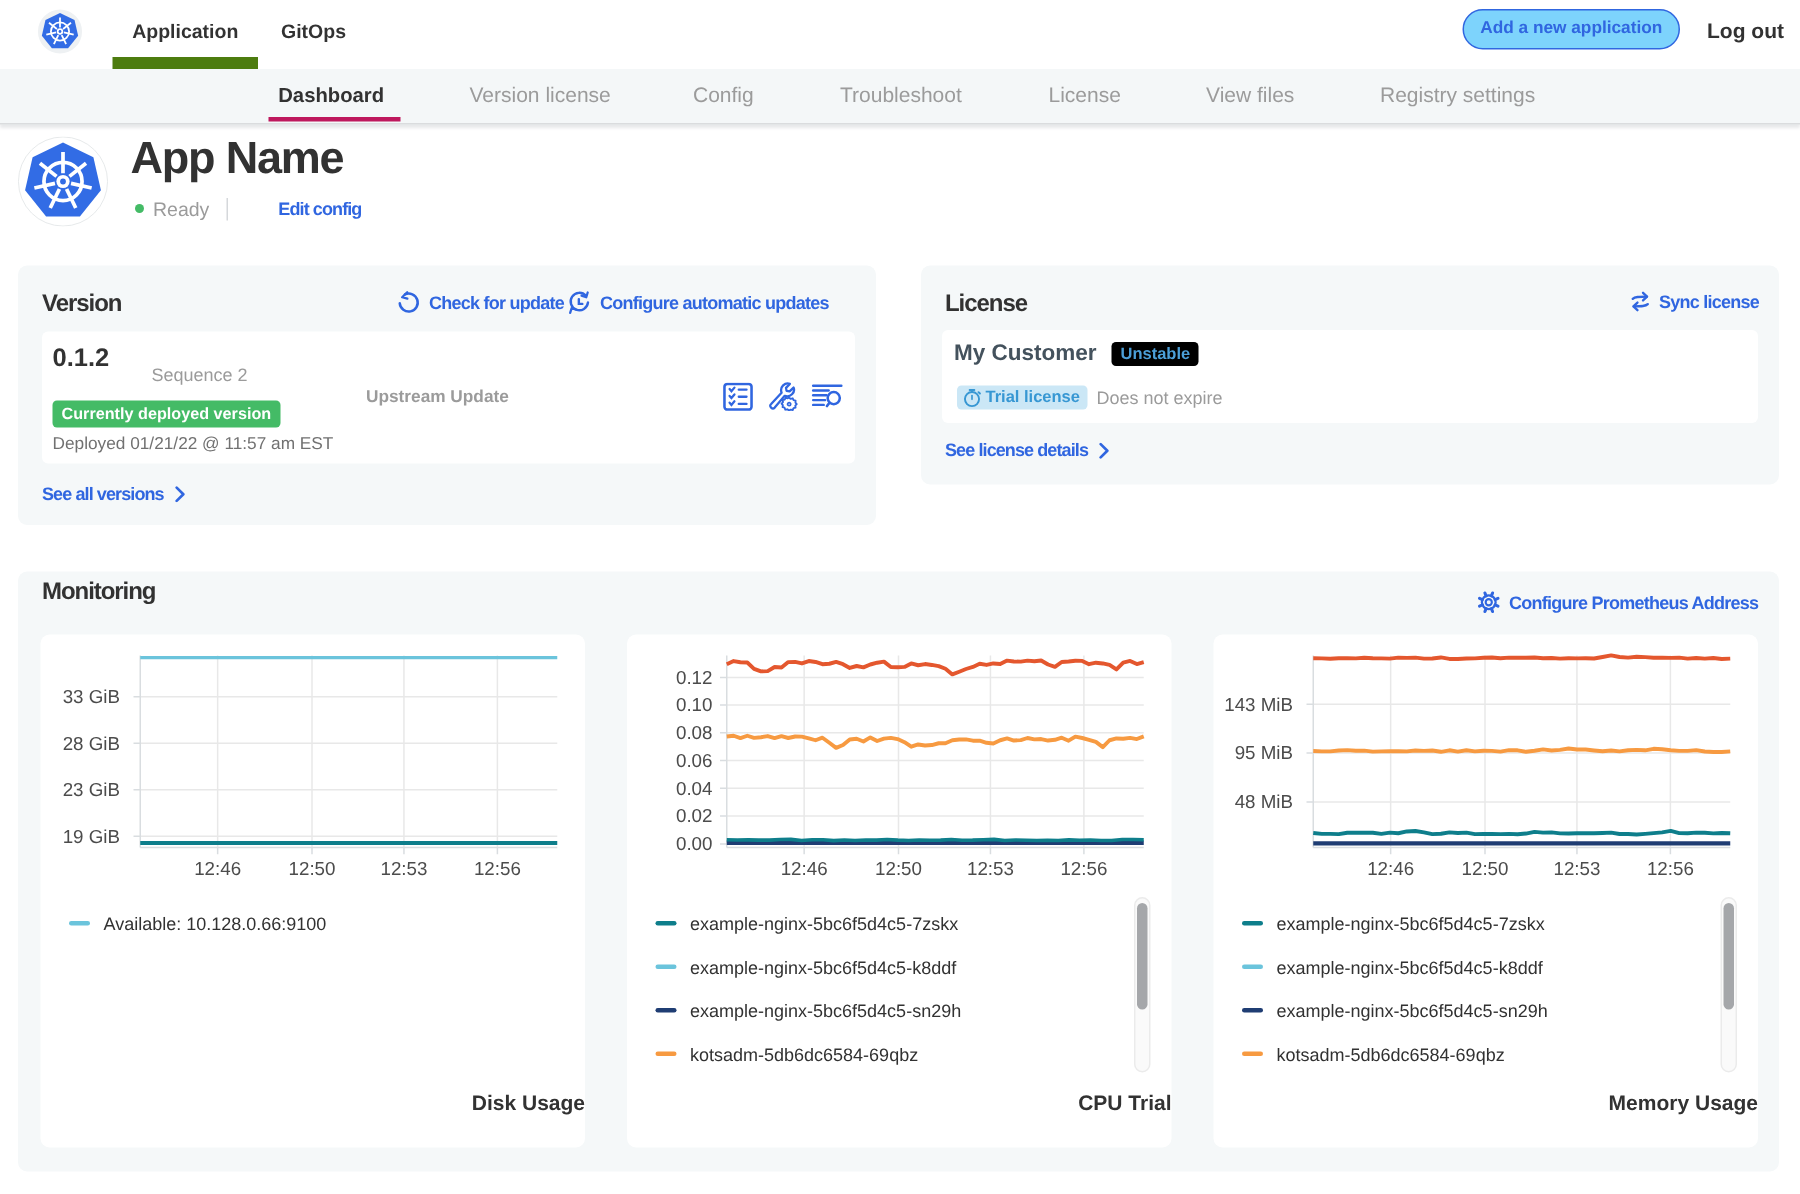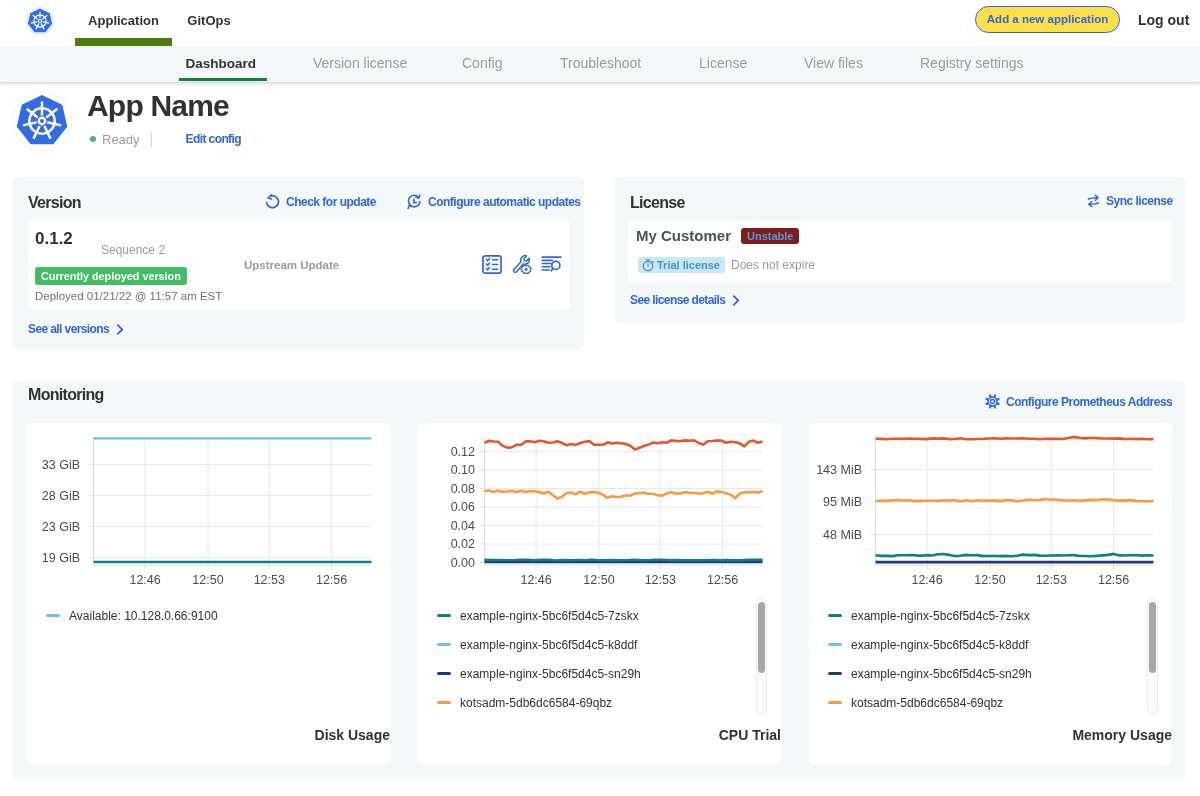--- a/index.html
+++ b/index.html
@@ -1,26 +1,26 @@
 <!DOCTYPE html>
 <html><head><meta charset="utf-8"><title>App Name</title><style>
 * { margin:0; padding:0; box-sizing:border-box; }
 html,body { width:1200px; height:796px; background:#fff; font-family:"Liberation Sans", sans-serif; position:relative; overflow:hidden; }
 .abs { position:absolute; }
 .link { color:#3066e0; font-weight:bold; font-size:12px; letter-spacing:-0.5px; display:inline-flex; align-items:center; gap:6px; white-space:nowrap; }
 
 .topnav { position:absolute; left:0; top:0; width:1200px; height:46px; background:#fff; }
 .navtab { position:absolute; top:0; height:46px; line-height:41px; font-size:13px; font-weight:bold; color:#323232; text-align:center; }
 .navtab.active { border-bottom:8px solid #4d7c0f; }
-.addbtn { position:absolute; left:975px; top:6px; width:145px; height:27px; border:1px solid #3066e0; border-radius:14px; color:#3066e0; font-size:11.5px; font-weight:bold; text-align:center; line-height:25px; background:#fde047; }
+.addbtn { position:absolute; left:975px; top:6px; width:145px; height:27px; border:1px solid #3066e0; border-radius:14px; color:#3066e0; font-size:11.5px; font-weight:bold; text-align:center; line-height:25px; background:#7dd3fc; }
 .logout { position:absolute; left:1138px; top:0; height:46px; line-height:41px; font-size:14px; font-weight:bold; color:#323232; }
 
 .subnav { position:absolute; left:0; top:46px; width:1200px; height:37px; background:#f4f7f8; border-bottom:1px solid #dadcde; box-shadow:0 2px 2px rgba(120,130,140,0.18); }
 .subtab { position:absolute; top:0; height:35px; line-height:35px; font-size:14px; color:#9b9b9b; white-space:nowrap; }
-.subtab.active { color:#323232; font-weight:bold; font-size:13.5px; border-bottom:3px solid #15803d; text-align:center; }
+.subtab.active { color:#323232; font-weight:bold; font-size:13.5px; border-bottom:3px solid #be185d; text-align:center; }
 
 .appicon { position:absolute; left:12px; top:91px; width:60px; height:60px; }
 .appname { position:absolute; left:87px; top:89px; font-size:30px; font-weight:bold; color:#323232; letter-spacing:-0.8px; }
 .statusrow { position:absolute; left:90px; top:131px; height:16px; display:flex; align-items:center; }
 .dot { width:6px; height:6px; border-radius:50%; background:#44bb66; margin-right:6px; }
 .ready { font-size:13px; color:#9b9b9b; }
 .vsep { width:1px; height:15px; background:#d5d8db; margin:0 11px; }
 .editcfg { font-size:12px; letter-spacing:-0.6px; font-weight:bold; color:#3066e0;padding-left:23px; }
 
 .card { position:absolute; background:#f5f8f9; border-radius:6px; }
@@ -97,21 +97,21 @@
     <span class="vsep"></span>
     <span class="editcfg">Edit config</span>
   </div>
 
 <div class="card" style="left:12px; top:177px; width:572px; height:173px;">
   <div class="cardtitle" style="left:16px; top:17px;">Version</div>
   <div class="abs link" style="left:253px; top:17px;"><svg width="15" height="15" viewBox="0 0 16 16" fill="none" stroke="#3066e0" stroke-width="1.8" stroke-linecap="round">
         <path d="M5.3 2.4 A6.4 6.4 0 1 1 1.6 8.8"></path>
         <path d="M6.9 0.9 L3.3 4.4 L7.0 5.4" stroke-width="1.6" stroke-linejoin="round" fill="none"></path>
       </svg>Check for update</div>
-  <div class="abs link" style="left:394px; top:17px;text-align:center;"><svg width="16" height="16" viewBox="0 0 16 16" fill="none" stroke="#3066e0" stroke-width="1.6" stroke-linecap="round">
+  <div class="abs link" style="left:366px; top:17px;text-align:center;"><svg width="16" height="16" viewBox="0 0 16 16" fill="none" stroke="#3066e0" stroke-width="1.6" stroke-linecap="round">
         <path d="M12.6 3.2 A5.8 5.8 0 1 0 14.0 7.6"></path>
         <path d="M13.8 1.0 L12.8 4.2 L9.7 3.1" stroke-width="1.5" stroke-linejoin="round"></path>
         <path d="M2.1 14.6 L3.1 11.4 L6.2 12.5" stroke-width="1.5" stroke-linejoin="round"></path>
         <path d="M7.9 5.4 L7.9 8.6 L10.2 8.6"></path>
       </svg>Configure automatic updates</div>
   <div class="whitebox" style="left:16px; top:44px; width:542px; height:88px;">
     <div class="abs" style="left:7px; top:8px; font-size:17px; font-weight:bold; color:#323232;">0.1.2</div>
     <div class="abs" style="left:73px; top:22px; font-size:12px; color:#9b9b9b;">Sequence 2</div>
     <div class="badge-green" style="left:7px; top:46px;">Currently deployed version</div>
     <div class="abs" style="left:7px; top:69px; font-size:11.5px; color:#717171;">Deployed 01/21/22 @ 11:57 am EST</div>
@@ -152,21 +152,21 @@
 <div class="card" style="left:614px; top:177px; width:572px; height:146px;">
   <div class="cardtitle" style="left:16px; top:17px;">License</div>
   <div class="abs link" style="left:473px; top:17px;"><svg width="13" height="14" viewBox="0 0 14 15" fill="none" stroke="#3066e0" stroke-width="1.7" stroke-linecap="round" stroke-linejoin="round">
         <path d="M1.6 5.6 C3.2 4.0 6 4.0 11.6 4.0"></path>
         <path d="M9.0 1.3 L11.9 4.0 L9.0 6.7"></path>
         <path d="M12.4 9.4 C10.8 11.0 8 11.0 2.4 11.0"></path>
         <path d="M5.0 8.3 L2.1 11.0 L5.0 13.7"></path>
       </svg>Sync license</div>
   <div class="whitebox" style="left:14px; top:43px; width:544px; height:62px;">
     <div class="abs" style="left:8px; top:7px; font-size:15px; font-weight:bold; color:#44525d;">My Customer</div>
-    <div class="abs" style="left:113px; top:8px; background:#7f1d1d; border-radius:3px; height:16px; line-height:16px; padding:0 6px; font-size:11px; font-weight:bold; color:#4b9fd8;">Unstable</div>
+    <div class="abs" style="left:113px; top:8px; background:#000000; border-radius:3px; height:16px; line-height:16px; padding:0 6px; font-size:11px; font-weight:bold; color:#4b9fd8;">Unstable</div>
     <div class="abs" style="left:10px; top:37px; background:#cbe7f6; border-radius:3px; height:16px; display:flex; align-items:center; padding:0 5px 0 4px; gap:3px; font-size:11px; font-weight:bold; color:#3797d3;"><svg width="12" height="13" viewBox="0 0 13 14" fill="none" stroke="#3797d3" stroke-width="1.4">
           <circle cx="6.5" cy="7.6" r="5.1"></circle>
           <path d="M4.8 1 L8.2 1" stroke-linecap="round"></path>
           <path d="M6.5 1.2 L6.5 2.5"></path>
           <path d="M6.5 5 L6.5 7.8" stroke-width="1.2" stroke-linecap="round"></path>
           <path d="M11.2 2.6 L12.2 3.6" stroke-linecap="round"></path>
         </svg>Trial license</div>
     <div class="abs" style="left:103px; top:38px; font-size:12px; color:#9b9b9b;">Does not expire</div>
   </div>
   <div class="seelink" style="left:16px; top:116px;">See license details <svg width="8" height="11" viewBox="0 0 9 12" fill="none" stroke="#3066e0" stroke-width="2" stroke-linecap="round" stroke-linejoin="round">

